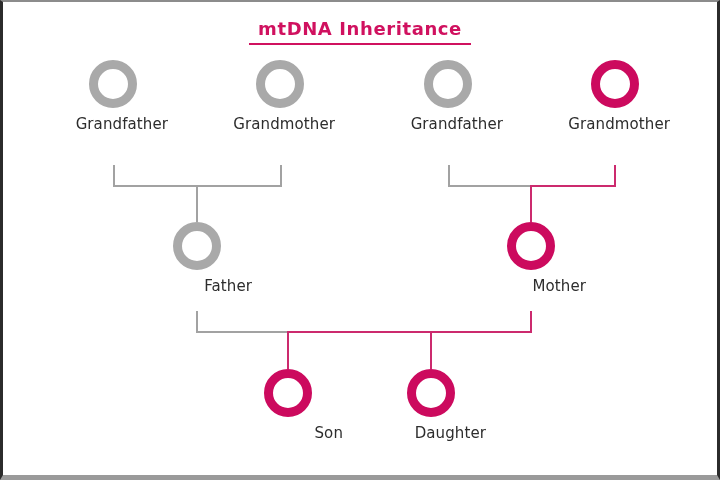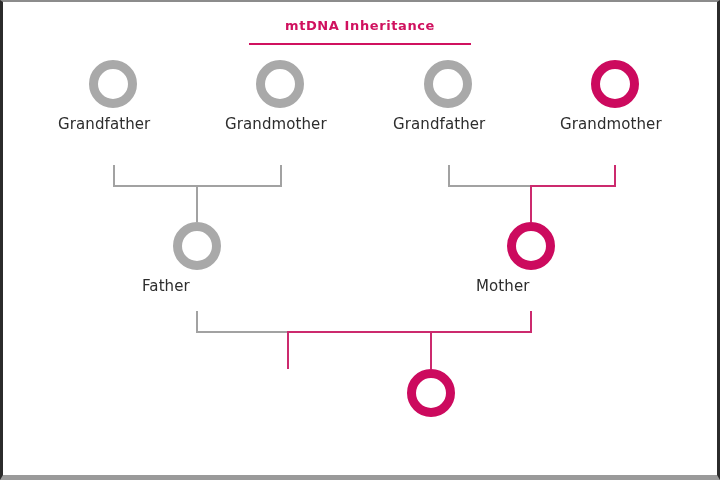--- a/index.html
+++ b/index.html
@@ -31,37 +31,37 @@
     height: 473px;
     background: #ffffff;
   }
   
   .title {
     position: absolute;
     left: 0;
     top: 16px;
     width: 714px;
     text-align: center;
-    font-size: 13px;
+    font-size: 18px;
     font-weight: bold;
     letter-spacing: 0.6px;
     color: #d0115f;
     white-space: nowrap;
   }
   .title-underline {
     position: absolute;
     height: 2px;
     background: #d0115f;
     top: 41px;
   }
   
   .node {
     position: absolute;
     width: 110px;
-    text-align: left;
+    text-align: right;
   }
   .ring {
     width: 48px;
     height: 48px;
     margin: 0 auto;
     border-radius: 50%;
     box-sizing: border-box;
     background: transparent;
   }
   .ring.grey {
@@ -136,19 +136,24 @@
       <div class="node-label">Father</div>
     </div>
 
     <div class="seg v grey-line" style="left:193px; top:309px; height:22px;"></div>
     <div class="seg v pink-line" style="left:527px; top:309px; height:22px;"></div>
     <div class="seg h grey-line" style="left:193px; top:329px; width:92px;"></div>
     <div class="seg h pink-line" style="left:284px; top:329px; width:245px;"></div>
     <div class="seg v pink-line" style="left:284px; top:329px; height:38px;"></div>
     <div class="seg v pink-line" style="left:427px; top:329px; height:38px;"></div>
 
+    <div class="node" style="left:230px; top:367px;">
+      <div class="ring pink"></div>
+      <div class="node-label">Son</div>
+    </div>
 
     <div class="node" style="left:373px; top:367px;">
       <div class="ring pink"></div>
+      <div class="node-label">Daughter</div>
     </div>
 
   </div>
 </div>
 
 </body></html>

